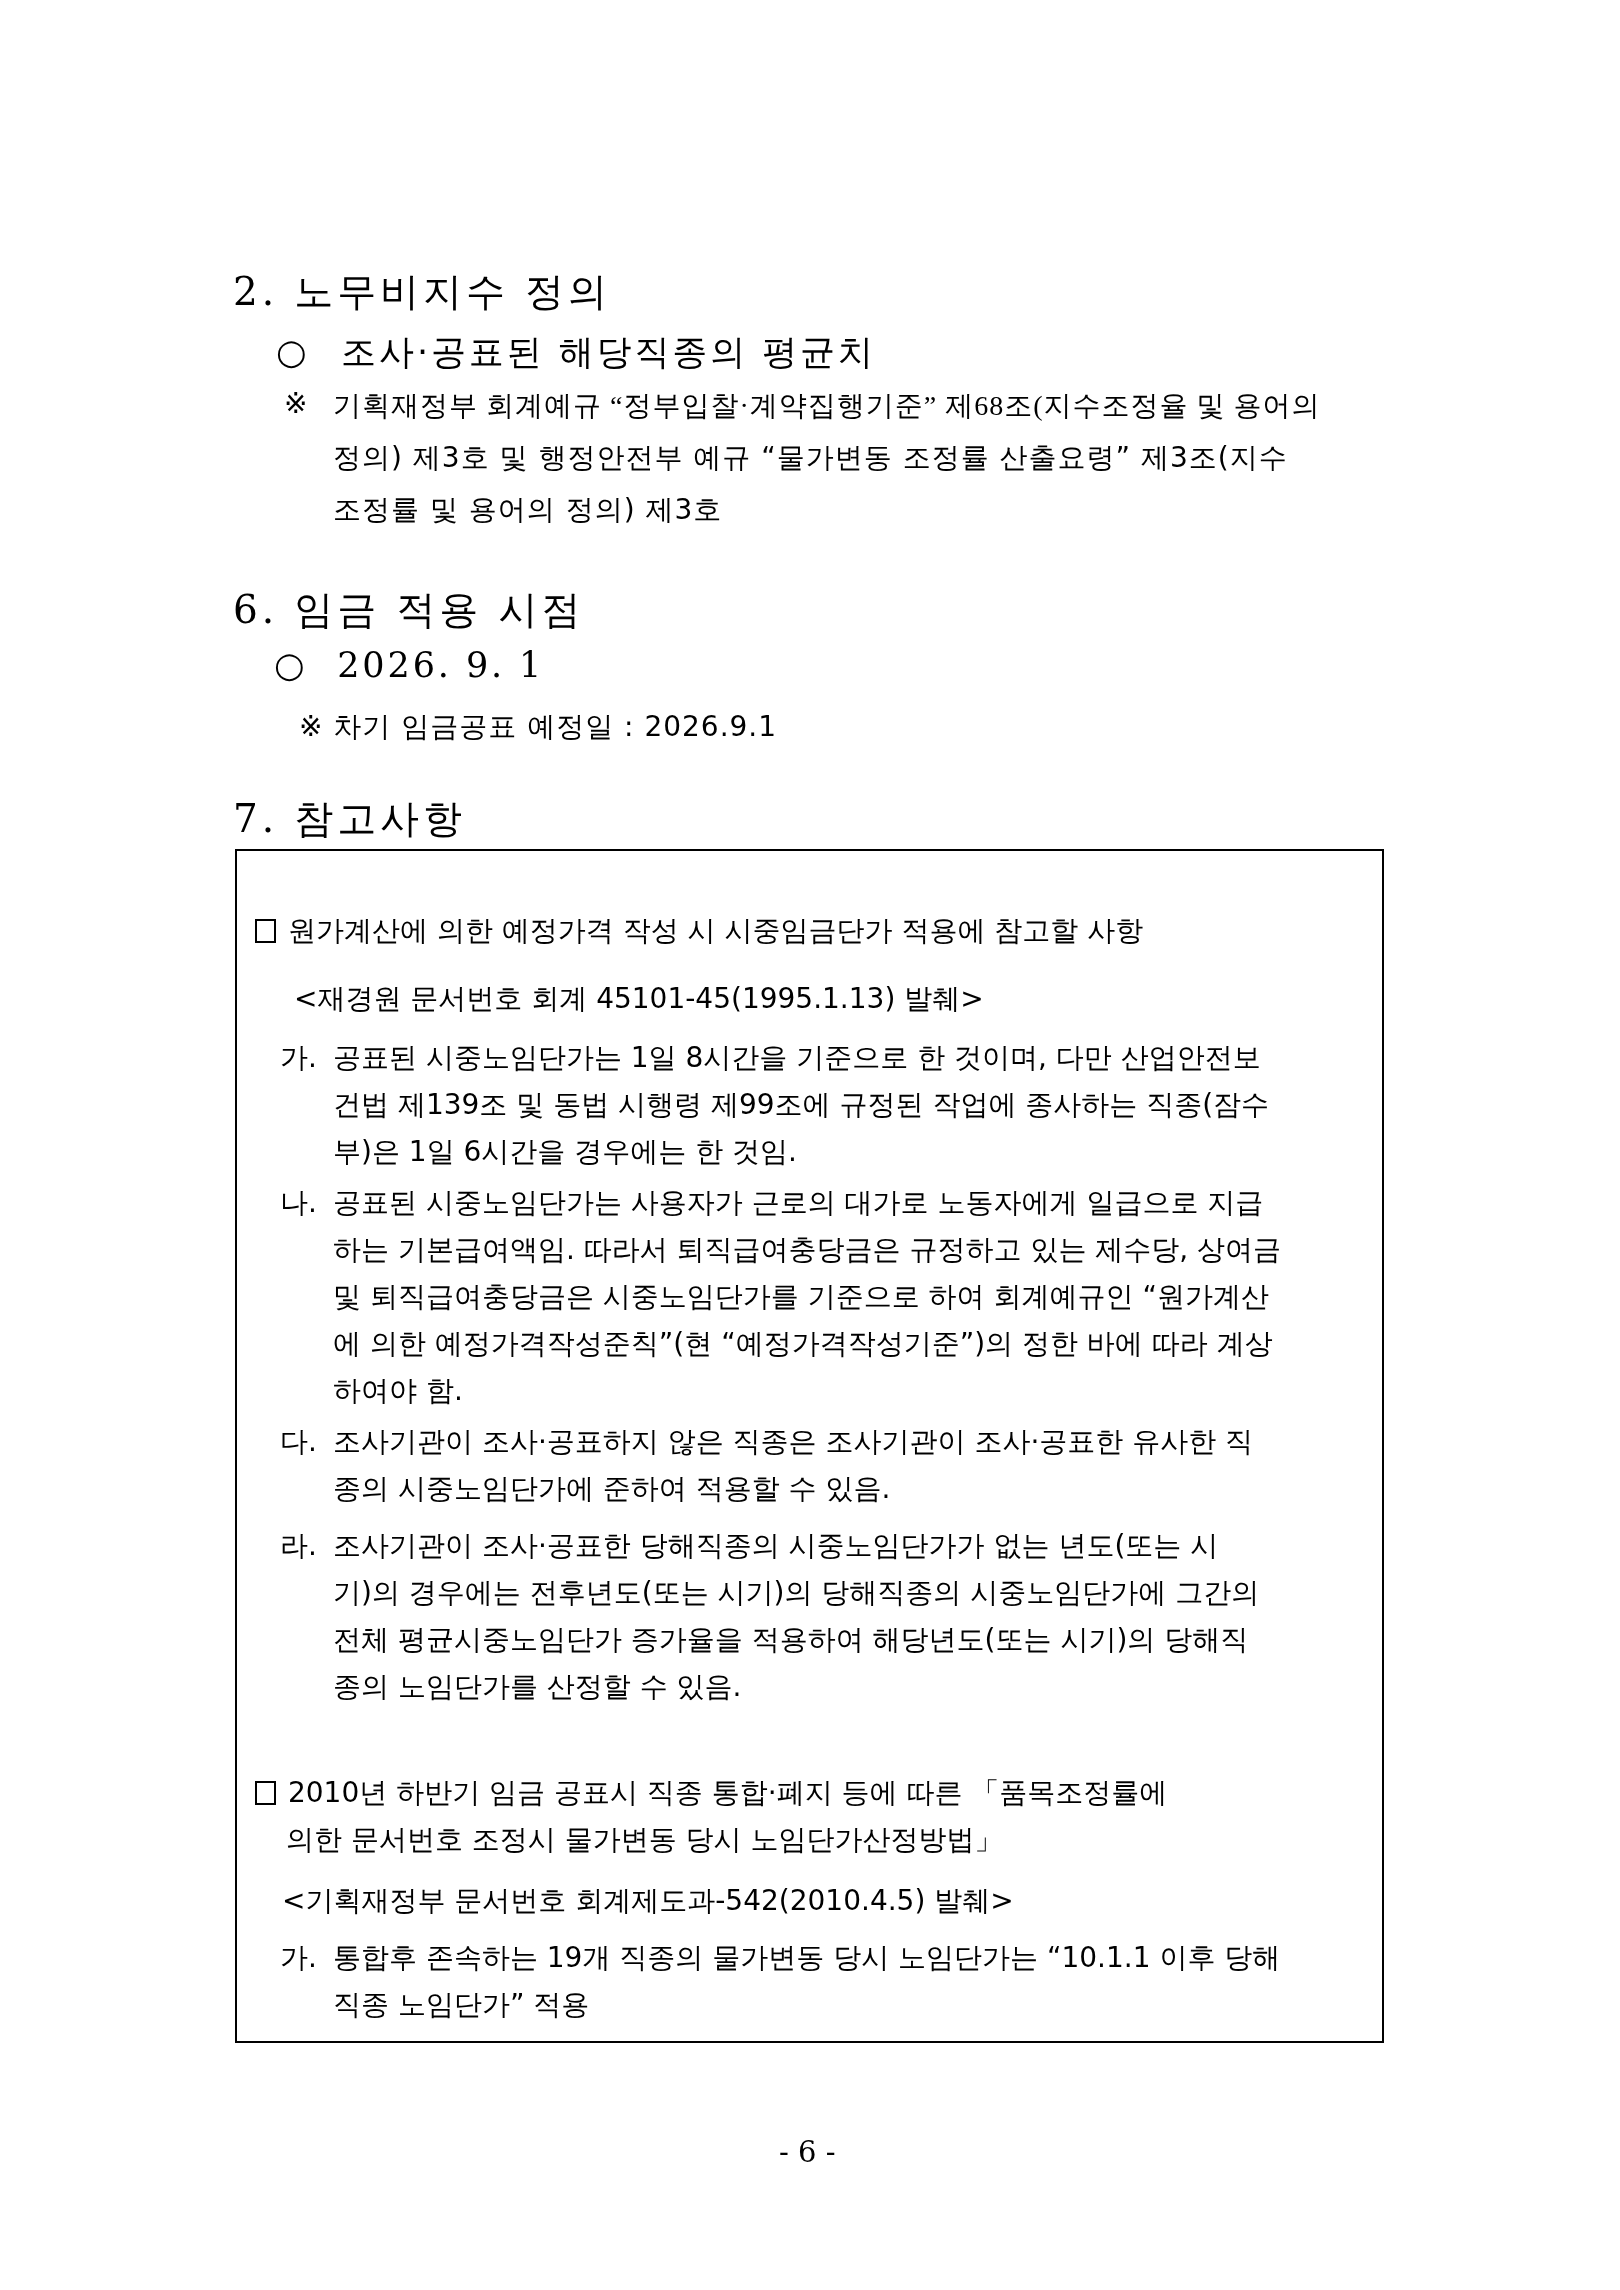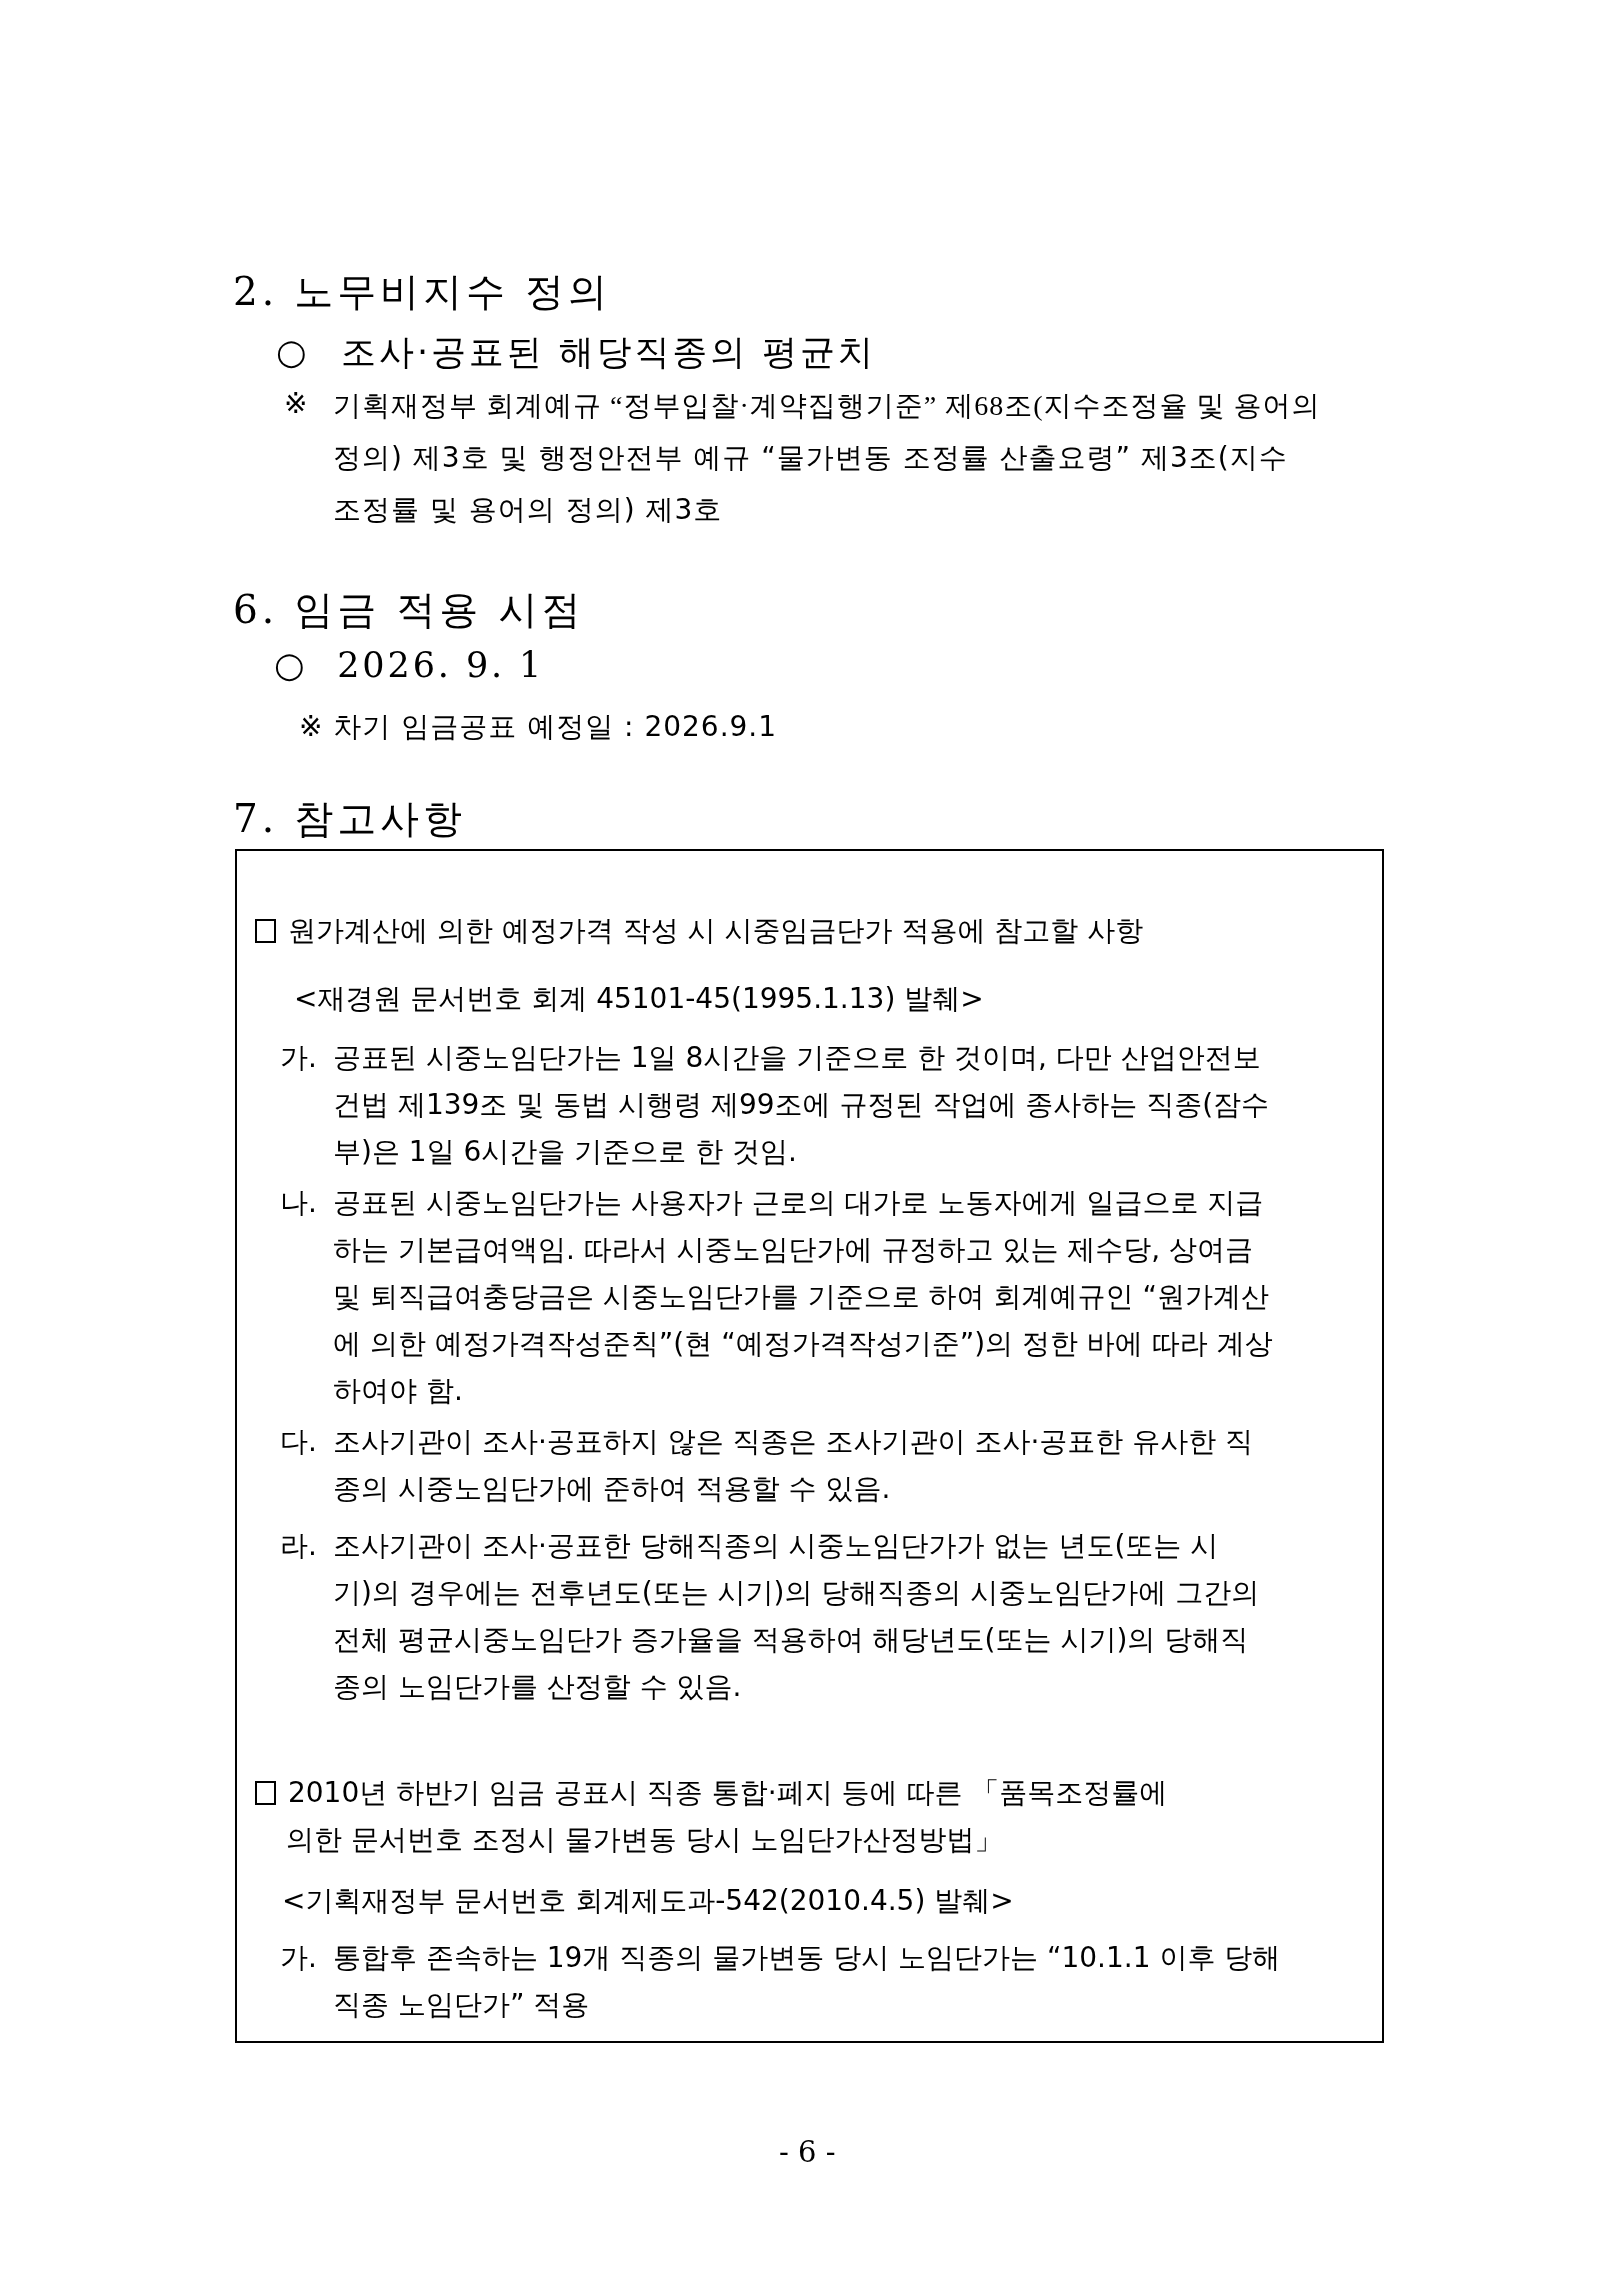--- a/index.html
+++ b/index.html
@@ -43,25 +43,25 @@
 <div class="box">
 
   <div class="line" style="left:17.6px; top:61px;">
     <span class="checkbox"></span><span>원가계산에 의한 예정가격 작성 시 시중임금단가 적용에 참고할 사항</span>
   </div>
   <div class="line ref" style="left:57px; top:129px;">&lt;재경원 문서번호 회계 45101-45(1995.1.13) 발췌&gt;</div>
 
   <div class="line" style="left:43px; top:188px;">가.</div>
   <div class="line" style="left:96px; top:188px;">공표된 시중노임단가는 1일 8시간을 기준으로 한 것이며, 다만 산업안전보</div>
   <div class="line" style="left:96px; top:235px;">건법 제139조 및 동법 시행령 제99조에 규정된 작업에 종사하는 직종(잠수</div>
-  <div class="line" style="left:96px; top:282px;">부)은 1일 6시간을 기준으로 한 것임.</div>
+  <div class="line" style="left:96px; top:282px;">부)은 1일 6시간을 경우에는 한 것임.</div>
 
   <div class="line" style="left:43px; top:333px;">나.</div>
   <div class="line" style="left:96px; top:333px;">공표된 시중노임단가는 사용자가 근로의 대가로 노동자에게 일급으로 지급</div>
-  <div class="line" style="left:96px; top:380px;">하는 기본급여액임. 따라서 시중노임단가에 규정하고 있는 제수당, 상여금</div>
+  <div class="line" style="left:96px; top:380px;">하는 기본급여액임. 따라서 퇴직급여충당금은 규정하고 있는 제수당, 상여금</div>
   <div class="line" style="left:96px; top:427px;">및 퇴직급여충당금은 시중노임단가를 기준으로 하여 회계예규인 “원가계산</div>
   <div class="line" style="left:96px; top:474px;">에 의한 예정가격작성준칙”(현 “예정가격작성기준”)의 정한 바에 따라 계상</div>
   <div class="line" style="left:96px; top:521px;">하여야 함.</div>
 
   <div class="line" style="left:43px; top:572px;">다.</div>
   <div class="line" style="left:96px; top:572px;">조사기관이 조사·공표하지 않은 직종은 조사기관이 조사·공표한 유사한 직</div>
   <div class="line" style="left:96px; top:619px;">종의 시중노임단가에 준하여 적용할 수 있음.</div>
 
   <div class="line" style="left:43px; top:676px;">라.</div>
   <div class="line" style="left:96px; top:676px;">조사기관이 조사·공표한 당해직종의 시중노임단가가 없는 년도(또는 시</div>

